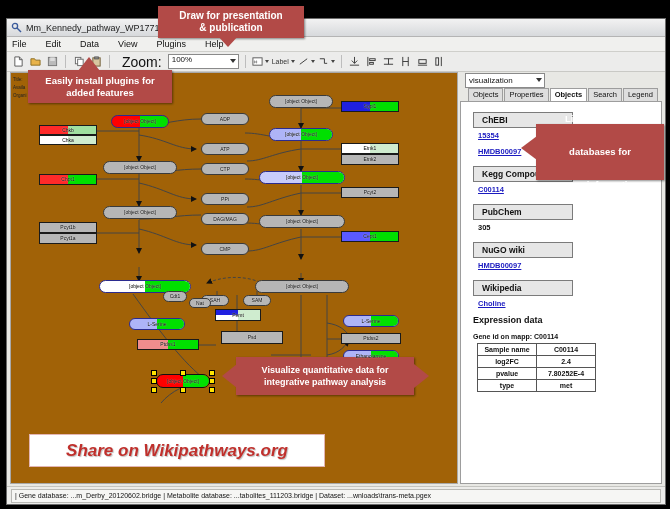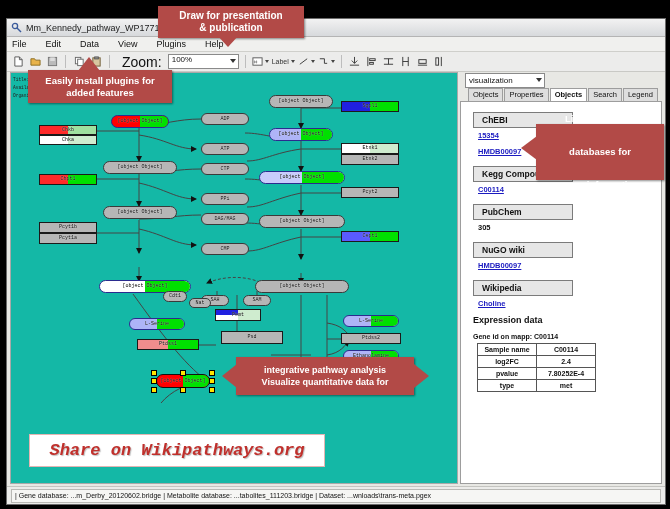--- a/index.html
+++ b/index.html
@@ -25,21 +25,21 @@
   .zlabel{font-size:14px;color:#111;margin:0 3px 0 6px;}
   .zoomsel{width:66px;height:13px;border:1px solid #8a8a8a;background:#fff;font-size:8px;
            display:flex;align-items:flex-start;padding-left:3px;position:relative;color:#111;}
   .zoomsel .arw{position:absolute;right:2px;top:4px;border-left:3px solid transparent;
                 border-right:3px solid transparent;border-top:4px solid #333;}
   .smallsel{font-size:7px;color:#333;display:flex;align-items:center;gap:2px;}
   .caret{border-left:2.5px solid transparent;border-right:2.5px solid transparent;border-top:3.5px solid #444;}
 
   
   .body{position:absolute;left:0;top:51px;right:0;bottom:18px;display:flex;}
-  .canvaswrap{position:relative;flex:1;background:#14b8a6;border:1px solid #a9a9a9;margin:2px 0 2px 3px;overflow:hidden;font-family:Liberation Mono, monospace;}
+  .canvaswrap{position:relative;flex:1;background:#a16207;border:1px solid #a9a9a9;margin:2px 0 2px 3px;overflow:hidden;}
   .rightwrap{width:202px;margin:2px 3px 2px 2px;display:flex;flex-direction:column;}
 
   .vistop{height:16px;display:flex;align-items:center;padding-left:5px;}
   .visSel{width:75px;height:13px;border:1px solid #8a8a8a;background:#fff;font-size:8px;
           display:flex;align-items:center;padding-left:3px;position:relative;color:#111;}
   .visSel .arw{position:absolute;right:2px;top:4px;border-left:3px solid transparent;
                border-right:3px solid transparent;border-top:4px solid #333;}
 
   .tabstrip{display:flex;align-items:flex-end;height:13px;padding-left:8px;gap:1px;}
   .tab{font-size:7.5px;padding:1px 4px 1px;border:1px solid #9d9d9d;border-bottom:none;
@@ -517,19 +517,19 @@
   <div class="calArrow" style="left:78px;top:57px;border-left:11px solid transparent;border-right:11px solid transparent;border-bottom:14px solid #b24a47;"></div>
 
   <div class="cal" style="left:536px;top:124px;width:128px;height:56px;flex-direction:column;font-size:9.5px;line-height:12px;gap:21px;">
     <div>Link  to external</div>
     <div>databases  for</div>
     <div>more information</div>
   </div>
   <div class="calArrow" style="left:521px;top:136px;border-top:12px solid transparent;border-bottom:12px solid transparent;border-right:16px solid #b24a47;"></div>
 
   <div class="cal" style="left:236px;top:357px;width:178px;height:38px;flex-direction:column;font-size:9px;line-height:12px;">
+    <div>Visualize quantitative data  for</div>
     <div>integrative pathway analysis</div>
-    <div>Visualize quantitative data  for</div>
   </div>
   <div class="calArrow" style="left:222px;top:364px;border-top:12px solid transparent;border-bottom:12px solid transparent;border-right:15px solid #b24a47;"></div>
   <div class="calArrow" style="left:414px;top:364px;border-top:12px solid transparent;border-bottom:12px solid transparent;border-left:15px solid #b24a47;"></div>
 
 </div>
 
 </body></html>

